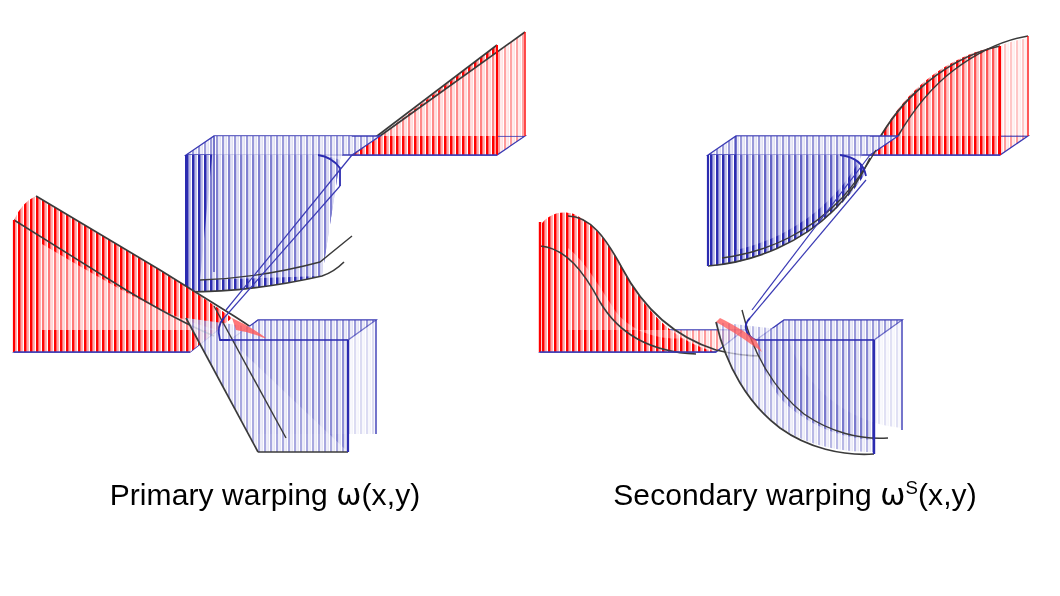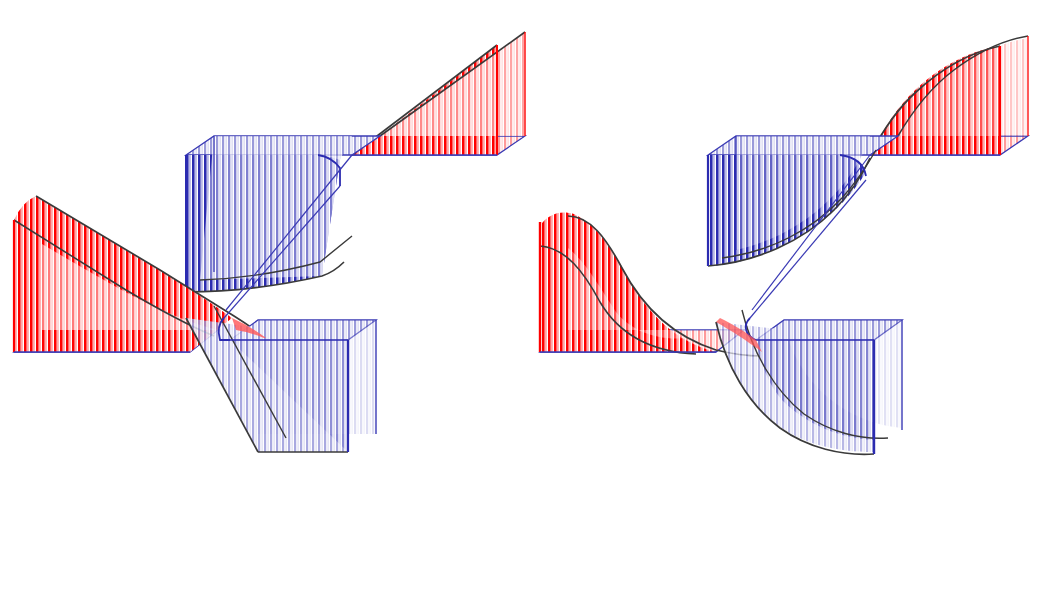--- a/index.html
+++ b/index.html
@@ -139,20 +139,23 @@
 
           <g>
             <path d="M352,155 L226,310" fill="none" stroke="#3a3ab4" stroke-width="1.2"></path>
             <path d="M340,186 L224,318" fill="none" stroke="#3a3ab4" stroke-width="1.2"></path>
             <path d="M224,318 Q216,326 220,340 L230,340" fill="none" stroke="#2b2bb0" stroke-width="1.8"></path>
             <path d="M264,338 Q250,332 236,330 L232,318 Q250,326 266,338 Z" fill="#ff5555" stroke="none" opacity="0.8"></path>
           </g>
         </svg>
       </div>
 
+      <div class="caption">
+        <span>Primary warping </span><span class="omega">ω</span><span class="sup"></span><span>(x,y)</span>
+      </div>
     </div>
 
     <div class="panel">
       <div class="figure-wrap">
         <svg viewBox="0 0 530 470" width="530" height="470">
           <defs>
             <pattern id="stripRedS" width="6" height="10" patternUnits="userSpaceOnUse">
               <rect x="0" y="0" width="6" height="10" fill="#ffffff"></rect>
               <rect x="0" y="0" width="2.6" height="10" fill="#ff0000"></rect>
               <rect x="3.4" y="0" width="1.1" height="10" fill="#ff6b6b"></rect>
@@ -220,16 +223,19 @@
 
           <g>
             <path d="M340,155 L222,310" fill="none" stroke="#3a3ab4" stroke-width="1.2"></path>
             <path d="M336,180 L220,318" fill="none" stroke="#3a3ab4" stroke-width="1.2"></path>
             <path d="M220,318 C212,326 216,336 226,340" fill="none" stroke="#2b2bb0" stroke-width="1.8"></path>
             <path d="M186,322 C200,330 216,340 232,352 L226,340 C216,332 202,324 190,318 Z" fill="#ff5555" stroke="none" opacity="0.75"></path>
           </g>
         </svg>
       </div>
 
+      <div class="caption">
+        <span>Secondary warping </span><span class="omega">ω</span><span class="sup">S</span><span>(x,y)</span>
+      </div>
     </div>
 
   </div>
 </div>
 
 </body></html>

